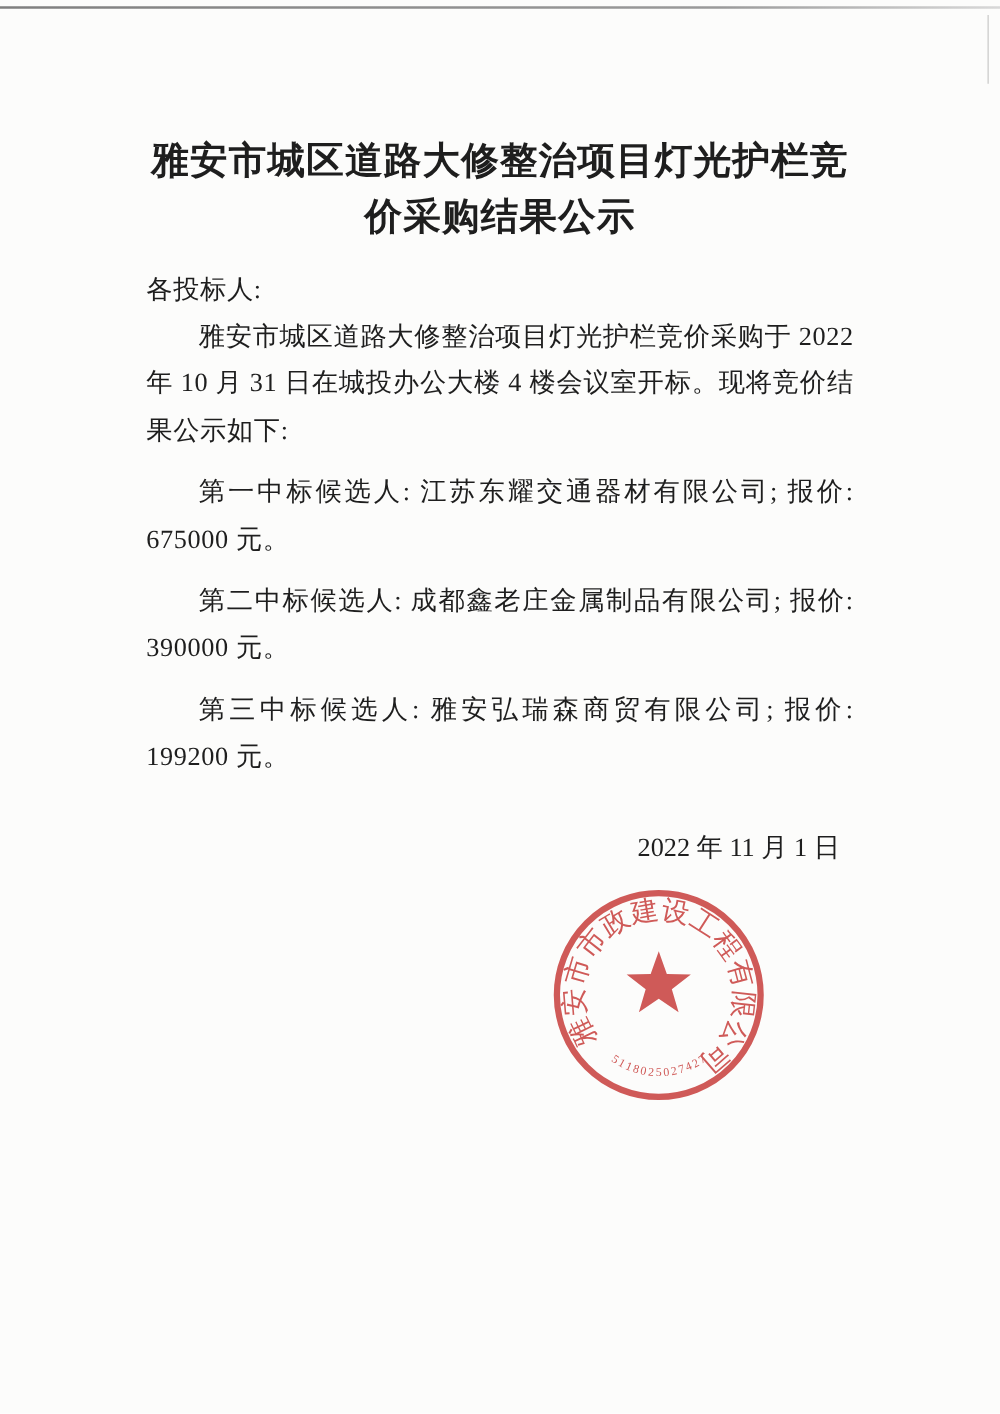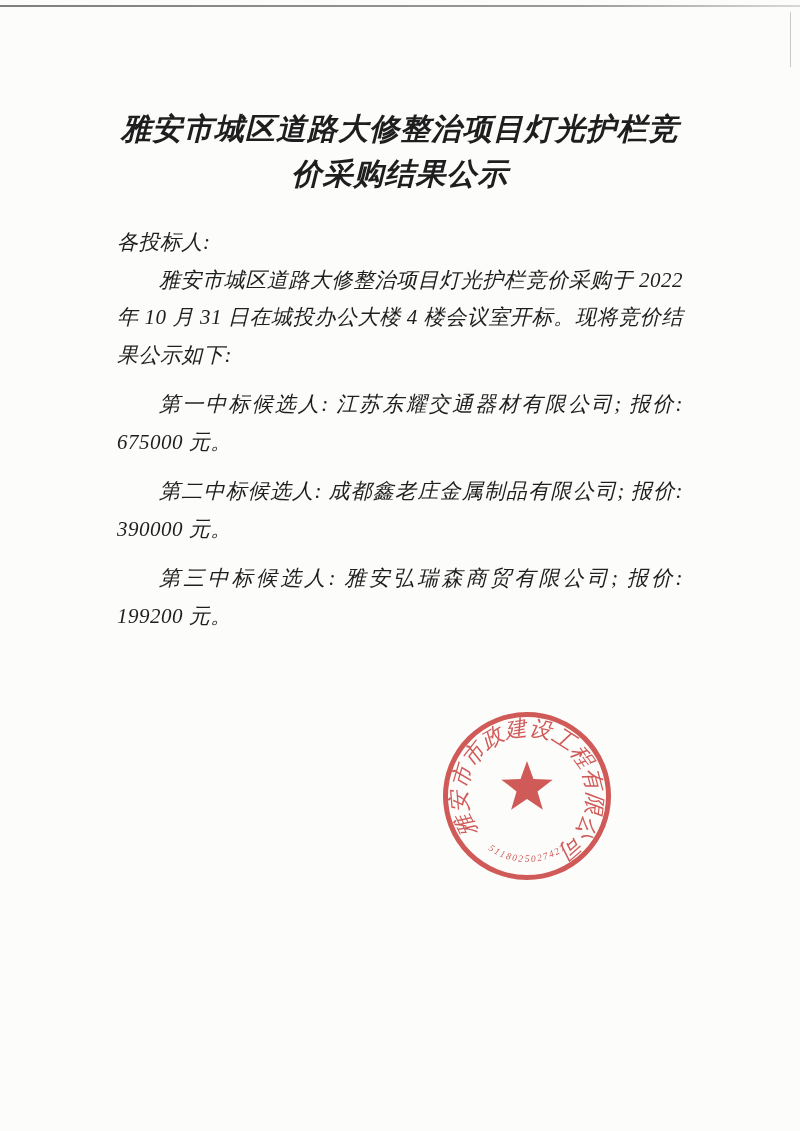--- a/index.html
+++ b/index.html
@@ -4,37 +4,36 @@
 <style>
   html, body { margin: 0; padding: 0; background: #ffffff; }
   .page {
     position: relative;
     width: 800px;
     height: 1131px;
     background: #fcfcfb;
     overflow: hidden;
     font-family: "Liberation Serif", "DejaVu Serif", serif;
     color: #1e1e1e;
-    font-style: italic;
   }
   .top-line {
     position: absolute; top: 5px; left: 0; width: 100%; height: 2px;
     background: linear-gradient(to right, #7f7f7f, #9a9a9a 72%, #d8d8d8);
   }
   .right-mark {
     position: absolute; top: 12px; right: 9px; width: 1px; height: 55px;
     background: #c9c9c9;
   }
   .content { position: absolute; left: 117px; top: 0; width: 566px; }
   .title {
     margin: 106px 0 0 0;
     font-size: 30px; font-weight: bold;
     text-align: center; line-height: 45px; letter-spacing: 1px;
   }
-  .body-block { margin-top: 28px; }
+  .body-block { margin-top: 17px; }
   .body-block p {
     margin: 0; font-size: 21px; line-height: 37.5px;
     letter-spacing: 0.5px; text-align: justify;
   }
   .body-block p.indent { text-indent: 2em; }
   .body-block p.gap { margin-top: 12px; }
   .signature {
     margin: 36px 11px 0 auto;
     width: fit-content; text-align: center;
   }
@@ -62,20 +61,21 @@
 
     <div class="body-block">
       <p>各投标人:</p>
       <p class="indent">雅安市城区道路大修整治项目灯光护栏竞价采购于 2022 年 10 月 31 日在城投办公大楼 4 楼会议室开标。现将竞价结果公示如下:</p>
       <p class="indent gap">第一中标候选人: 江苏东耀交通器材有限公司; 报价: 675000 元。</p>
       <p class="indent gap">第二中标候选人: 成都鑫老庄金属制品有限公司; 报价: 390000 元。</p>
       <p class="indent gap">第三中标候选人: 雅安弘瑞森商贸有限公司; 报价: 199200 元。</p>
     </div>
 
     <div class="signature">
+      <p class="date">2022 年 11 月 1 日</p>
     </div>
   </div>
 
   <div class="seal">
     <svg id="seal-svg" viewBox="0 0 180 180">
       <circle cx="90" cy="90" r="81.5" fill="none" stroke-width="5" stroke="#cf4e4c"></circle>
       <polygon points="90,55 96.47,73.1 115.68,73.66 100.46,85.4 105.88,103.84 90,93 74.12,103.84 79.54,85.4 64.32,73.66 83.53,73.1" fill="#cf4e4c"></polygon>
     <g fill="#cf4e4c">
           <text transform="translate(28.88 119.81) rotate(244.00)" font-size="22" text-anchor="middle" dominant-baseline="central">雅</text>
           <text transform="translate(22.23 95.63) rotate(265.25)" font-size="22" text-anchor="middle" dominant-baseline="central">安</text>

